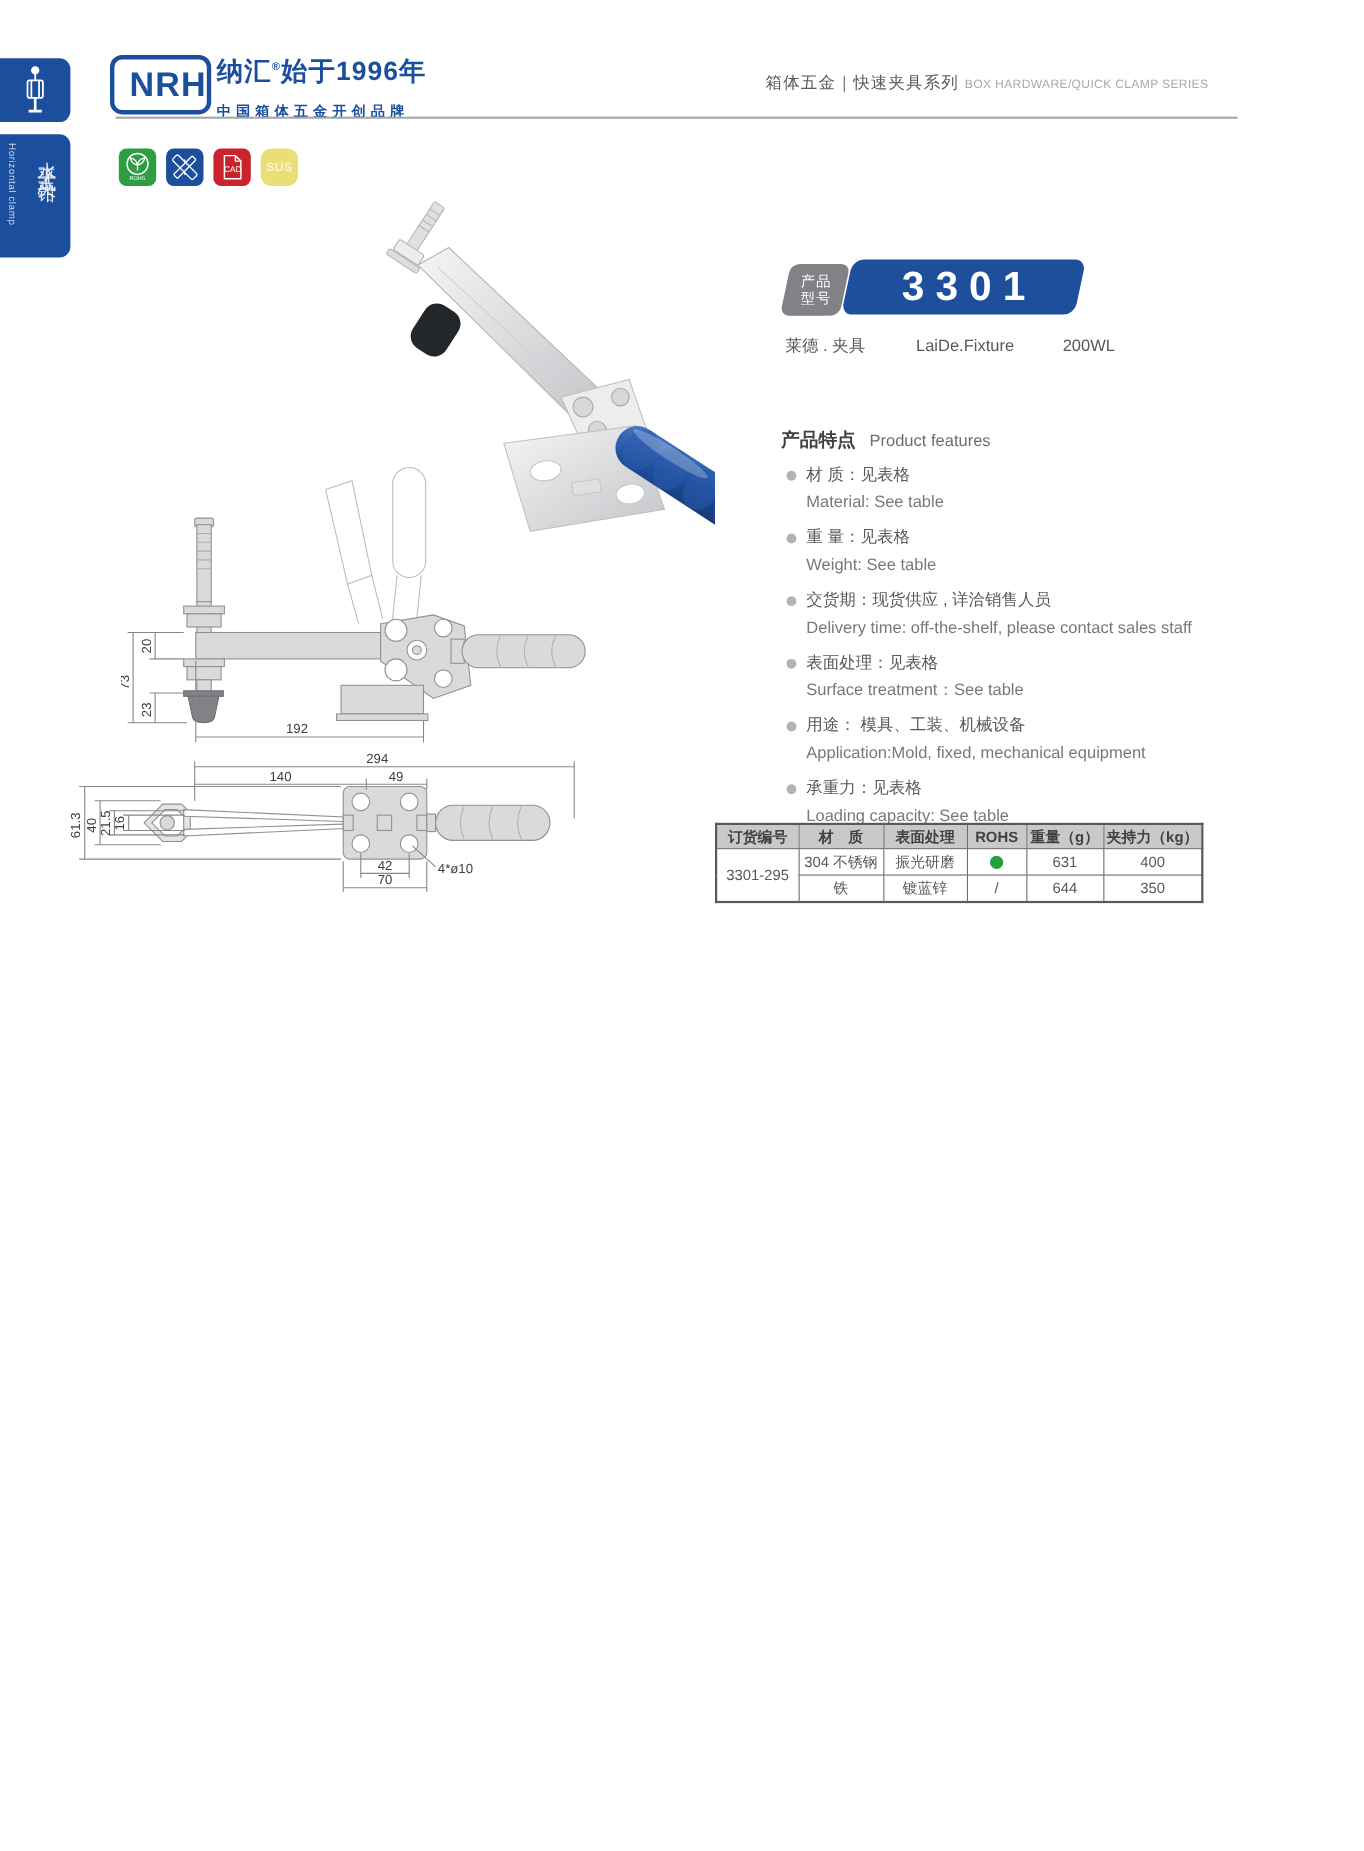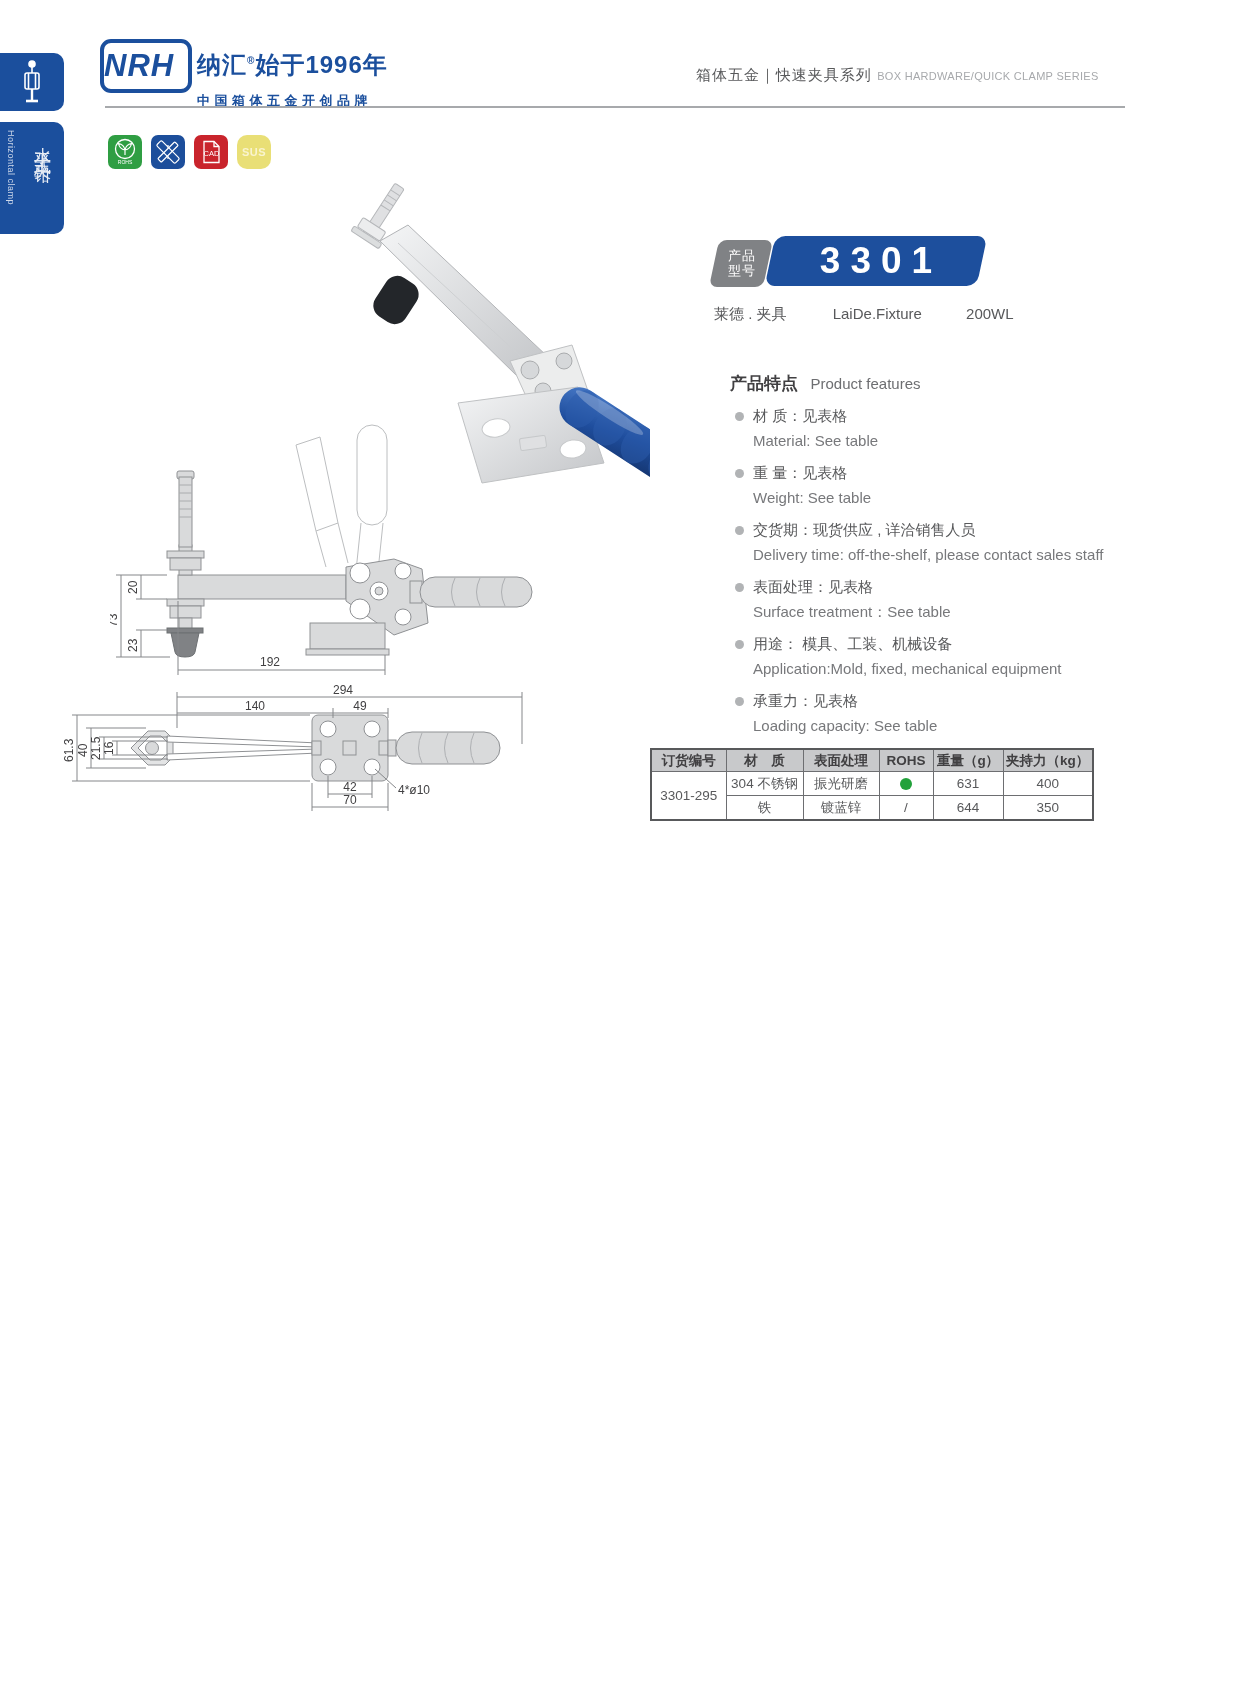--- a/index.html
+++ b/index.html
@@ -8,22 +8,22 @@
 
   
   .side-block{position:absolute;left:0;background:#1b4f9d;border-radius:0 10px 10px 0;}
   .side-icon-block{top:53px;width:64px;height:58px;display:flex;align-items:center;justify-content:center;}
   .side-label-block{top:122px;width:64px;height:112px;}
   .side-cn{position:absolute;right:10px;top:12px;writing-mode:vertical-rl;letter-spacing:5px;
            color:#e8edf5;font-size:17px;}
   .side-en{position:absolute;left:6px;top:8px;writing-mode:vertical-rl;color:#cdd8ea;font-size:9px;letter-spacing:.5px;}
 
   
-  .logo-box{position:absolute;left:100px;top:39px;width:84px;height:46px;border:4px solid #1b4f9d;
-            border-radius:11px;display:flex;align-items:center;justify-content:flex-start;font-style:italic;}
+  .logo-box{position:absolute;left:100px;top:50px;width:84px;height:46px;border:4px solid #1b4f9d;
+            border-radius:11px;display:flex;align-items:center;justify-content:flex-end;}
   .logo-text{color:#1b4f9d;font-size:31px;font-weight:bold;letter-spacing:1px;}
   .brand-cn{position:absolute;left:197px;top:49px;color:#1b4f9d;font-size:24px;font-weight:bold;letter-spacing:1px;text-align:center;}
   .brand-cn sup{font-size:10px;}
   .brand-sub{position:absolute;left:197px;top:92px;color:#1b4f9d;font-size:13px;font-weight:bold;letter-spacing:4.5px;}
   .header-right{position:absolute;left:696px;top:66px;width:400px;text-align:right;white-space:nowrap;}
   .header-right .cn{font-size:15px;color:#58595b;letter-spacing:1px;}
   .header-right .en{font-size:11px;color:#a7a9ac;margin-left:1px;letter-spacing:.3px;}
   .header-line{position:absolute;left:105px;top:106px;width:1020px;height:2px;background:#a7a9ac;}
 
   
@@ -38,21 +38,21 @@
                     text-align:center;padding-top:8px;letter-spacing:1px;}
   .model-banner{position:absolute;left:770px;top:236px;width:212px;height:50px;border-radius:10px;
                 transform:skewX(-12deg);background:#1d4f9d;}
   .model-banner .inner{transform:skewX(12deg);color:#fff;font-size:37px;line-height:50px;
                        text-align:center;letter-spacing:10px;padding-left:10px;font-weight:600;}
   .name-line{position:absolute;left:714px;top:305px;font-size:15px;color:#58595b;white-space:nowrap;}
   .name-line .g1{margin-right:42px;}
   .name-line .g2{margin-right:40px;}
 
   
-  .features{position:absolute;left:710px;top:372px;width:430px;margin-left:20px;}
+  .features{position:absolute;left:710px;top:388px;width:430px;}
   .features-title{margin-bottom:12px;}
   .features-title .cn{font-size:17px;font-weight:bold;color:#414042;}
   .features-title .en{font-size:15px;color:#6d6e71;margin-left:8px;}
   .feature{position:relative;padding-left:23px;margin-bottom:14px;}
   .feature .dot{position:absolute;left:5px;top:5px;width:9px;height:9px;border-radius:50%;background:#b1b3b5;}
   .feature .cn{font-size:15px;color:#58595b;line-height:18px;margin-bottom:7px;}
   .feature .en{font-size:15px;color:#77787b;line-height:18px;}
 
   
   .spec-table{position:absolute;left:650px;top:748px;border-collapse:collapse;table-layout:fixed;padding-left:28px;}

